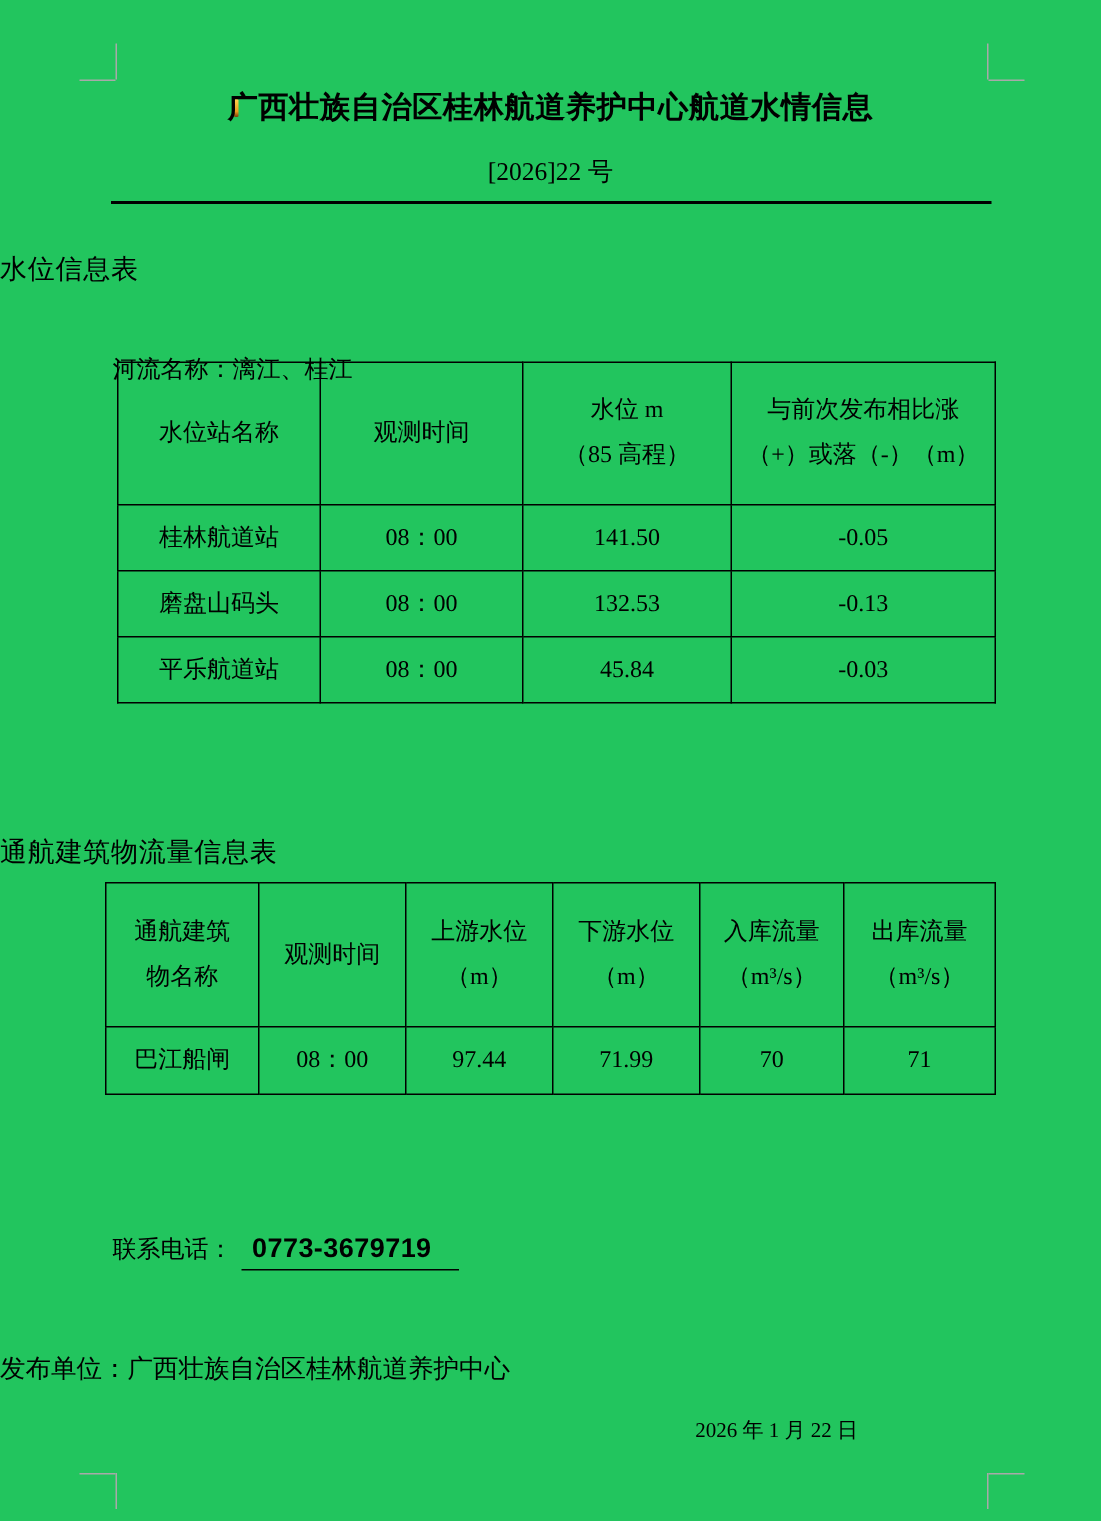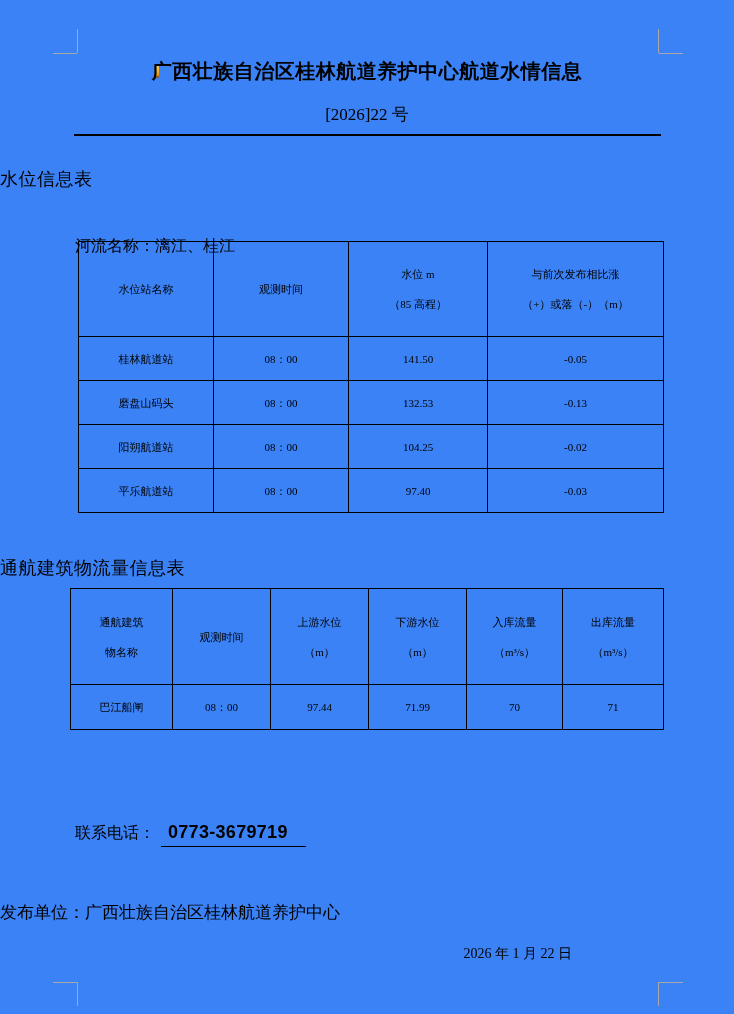--- a/index.html
+++ b/index.html
@@ -1,21 +1,21 @@
 <!DOCTYPE html>
 <html><head>
 <meta charset="utf-8">
 <style>
   html,body{margin:0;padding:0;}
   body{
     width:734px;height:1014px;background:#ffffff;color:#000;
     font-family:"Liberation Serif","DejaVu Serif",serif;
     -webkit-font-smoothing:antialiased;
   }
-  .page{position:relative;width:734px;height:1014px;overflow:hidden;background:#3b82f6;}
+  .page{position:relative;width:734px;height:1014px;overflow:hidden;background:#22c55e;}
 
   
   .mark{position:absolute;}
   .mark .h{position:absolute;height:1px;width:24px;background:#a9a9a9;}
   .mark .v{position:absolute;width:1px;height:24px;background:#a9a9a9;}
   .mark-tl{left:53px;top:29px;width:25px;height:25px;}
   .mark-tl .v{right:0;top:0;}
   .mark-tl .h{left:0;bottom:0;}
   .mark-tr{left:658px;top:29px;width:25px;height:25px;}
   .mark-tr .v{left:0;top:0;}
@@ -37,21 +37,21 @@
 
   .section-title{position:absolute;left:0;width:734px;text-align:left;
     font-size:18px;font-weight:normal;letter-spacing:0.5px;}
   .sec1-title{top:167px;}
   .sec2-title{top:556px;}
 
   .river-line{position:absolute;top:208px;left:75px;font-size:16px;margin-top:28px;}
 
   table{border-collapse:collapse;table-layout:fixed;}
   td,th{border:1px solid #000;text-align:center;vertical-align:middle;
-    font-size:11px;font-weight:normal;padding:0;line-height:30px;}
+    font-size:16px;font-weight:normal;padding:0;line-height:30px;}
   .tbl1{position:absolute;top:241px;left:78px;width:585px;}
   .tbl1 .hrow th{height:94px;}
   .tbl1 .drow td{height:43px;}
   .tbl2{position:absolute;top:588px;left:70px;width:593px;}
   .tbl2 .hrow th{height:95px;}
   .tbl2 .drow td{height:44px;}
   .cell-line{display:block;line-height:30px;}
 
   .contact-line{position:absolute;top:821px;left:75px;font-size:16px;line-height:22px;}
   .phone{display:inline-block;font-family:"Liberation Sans","DejaVu Sans",sans-serif;
@@ -118,29 +118,23 @@
       <td>141.50</td>
       <td>-0.05</td>
     </tr>
     <tr class="drow">
       <td>磨盘山码头</td>
       <td>08：00</td>
       <td>132.53</td>
       <td>-0.13</td>
     </tr>
     <tr class="drow">
-      <td>阳朔航道站</td>
-      <td>08：00</td>
-      <td>104.25</td>
-      <td>-0.02</td>
-    </tr>
-    <tr class="drow">
       <td>平乐航道站</td>
       <td>08：00</td>
-      <td>97.40</td>
+      <td>45.84</td>
       <td>-0.03</td>
     </tr>
   </tbody>
     </table>
 
   <div class="section-title sec2-title">通航建筑物流量信息表</div>
 
   <table class="tbl2">
     <colgroup>
         <col style="width:102px">

